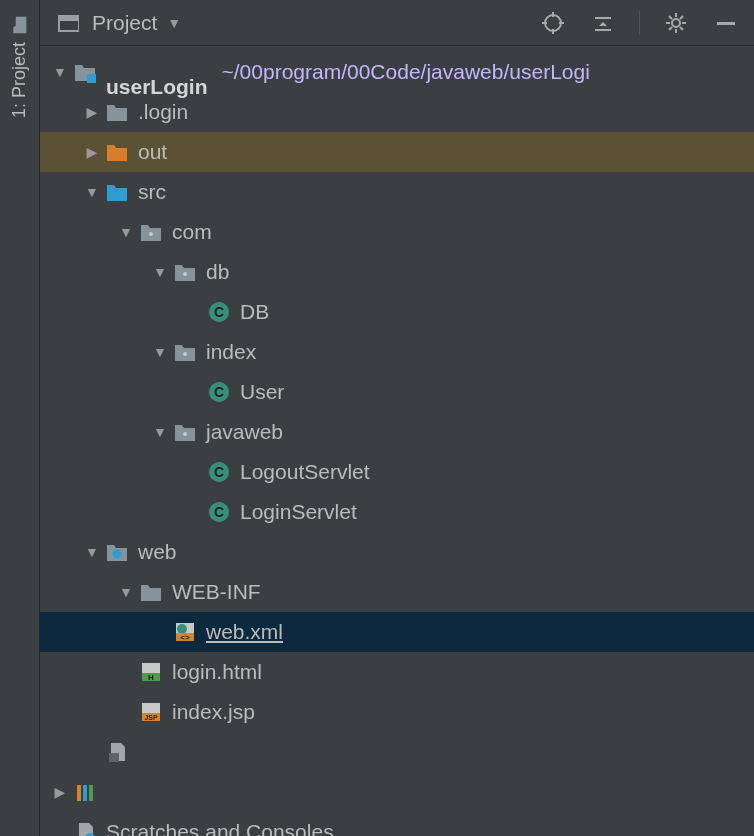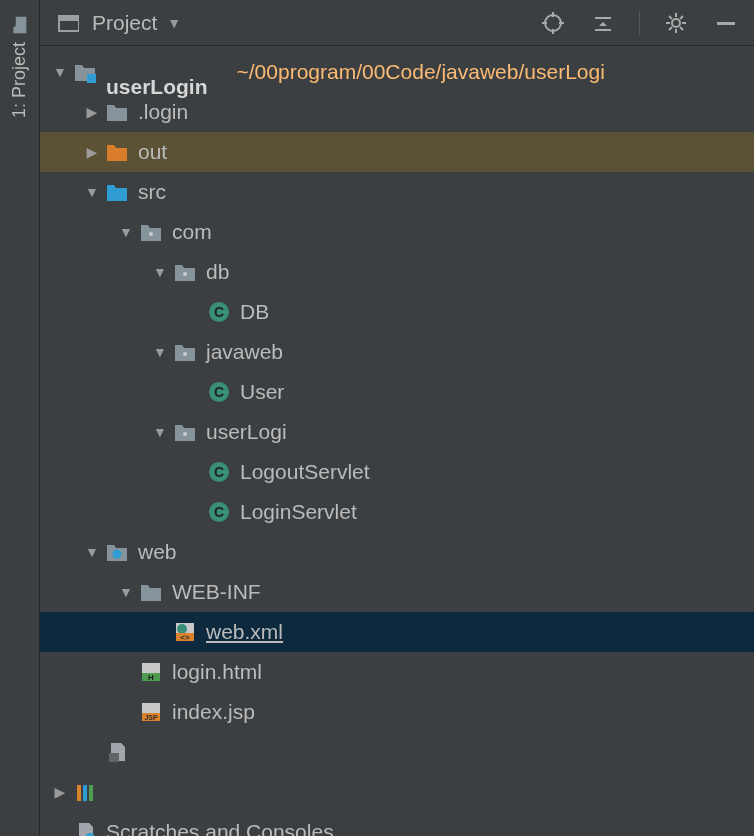--- a/index.html
+++ b/index.html
@@ -93,21 +93,21 @@
   }
   .arrow.blank { visibility:hidden; }
   .node-icon {
     width:26px; height:26px;
     flex:0 0 26px;
     display:flex; align-items:center; justify-content:center;
     margin-right:8px;
   }
   .node-label { color:#bbbbbb; }
   .node-label.bold { font-weight:700; color:#d6d6d6;margin-top:29px;}
-  .node-hint { color:#fdba74; margin-left:29px; }
+  .node-hint { color:#c4b5fd; margin-left:14px; }
   
   svg { display:block; }
 </style>
 </head>
 <body>
 
 <svg width="0" height="0" style="position:absolute">
   <defs>
     <g id="folder-plain">
       <path d="M1 4 h7 l2 3 h11 v13 h-20 z" fill="#87939a"></path>
@@ -327,43 +327,43 @@
     </div>
 
     <div class="tree-row">
       <span class="indent" style="width:108px"></span>
       <span class="arrow">▼</span>
       <span class="node-icon">
           <svg width="22" height="22" viewBox="0 0 22 22">
             <use href="#folder-pkg"></use>
           </svg>
         </span>
+      <span class="node-label">index</span>
+    </div>
+
+    <div class="tree-row">
+      <span class="indent" style="width:142px"></span>
+      <span class="arrow blank">▶</span>
+      <span class="node-icon">
+          <svg width="22" height="22" viewBox="0 0 22 22">
+            <use href="#class-c"></use>
+          </svg>
+        </span>
+      <span class="node-label">User</span>
+    </div>
+
+    <div class="tree-row">
+      <span class="indent" style="width:108px"></span>
+      <span class="arrow">▼</span>
+      <span class="node-icon">
+          <svg width="22" height="22" viewBox="0 0 22 22">
+            <use href="#folder-pkg"></use>
+          </svg>
+        </span>
       <span class="node-label">javaweb</span>
-    </div>
-
-    <div class="tree-row">
-      <span class="indent" style="width:142px"></span>
-      <span class="arrow blank">▶</span>
-      <span class="node-icon">
-          <svg width="22" height="22" viewBox="0 0 22 22">
-            <use href="#class-c"></use>
-          </svg>
-        </span>
-      <span class="node-label">User</span>
-    </div>
-
-    <div class="tree-row">
-      <span class="indent" style="width:108px"></span>
-      <span class="arrow">▼</span>
-      <span class="node-icon">
-          <svg width="22" height="22" viewBox="0 0 22 22">
-            <use href="#folder-pkg"></use>
-          </svg>
-        </span>
-      <span class="node-label">userLogi</span>
     </div>
 
     <div class="tree-row">
       <span class="indent" style="width:142px"></span>
       <span class="arrow blank">▶</span>
       <span class="node-icon">
           <svg width="22" height="22" viewBox="0 0 22 22">
             <use href="#class-c"></use>
           </svg>
         </span>

